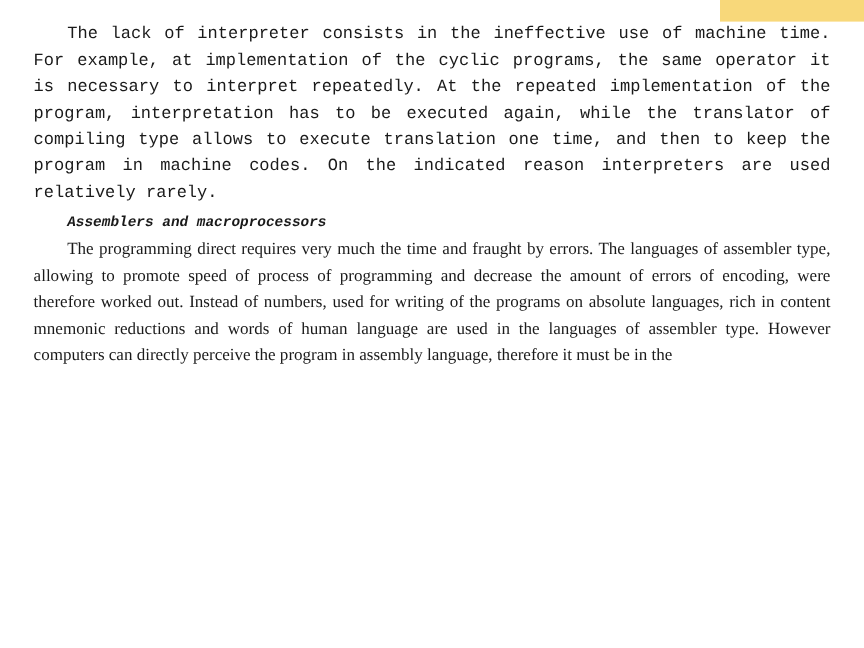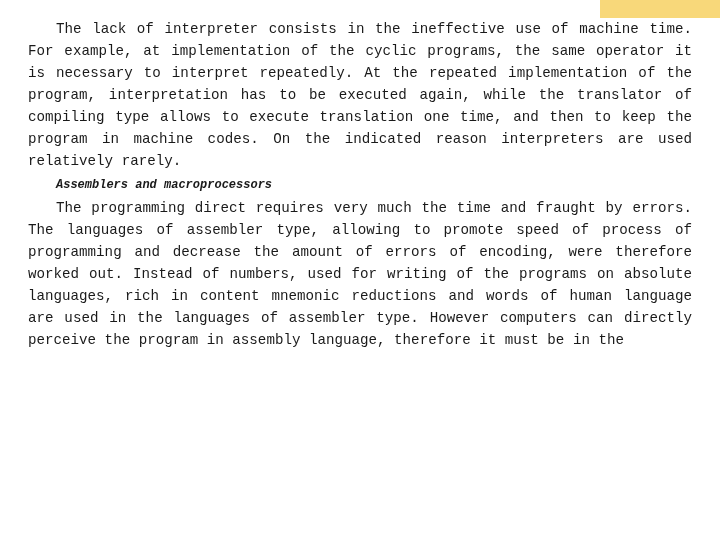--- a/index.html
+++ b/index.html
@@ -52,20 +52,21 @@
       font-weight: bold;
       text-indent: 28px;
       margin-bottom: 2px;
       font-size: 12px;
       line-height: 1.55;
     }
 
     .paragraph-noindent {
       text-indent: 28px;
       margin-bottom: 0;
+      font-family: Liberation Serif, serif;
     }
   </style>
 </head>
 <body>
 
 <div class="page-container">
   <div class="highlight-bar"></div>
 
   <div class="text-block">
     <p class="paragraph">The lack of interpreter consists in the ineffective use of machine time. For example, at implementation of the cyclic programs, the same operator it is necessary to interpret repeatedly. At the repeated implementation of the program, interpretation has to be executed again, while the translator of compiling type allows to execute translation one time, and then to keep the program in machine codes. On the indicated reason interpreters are used relatively rarely.</p>

